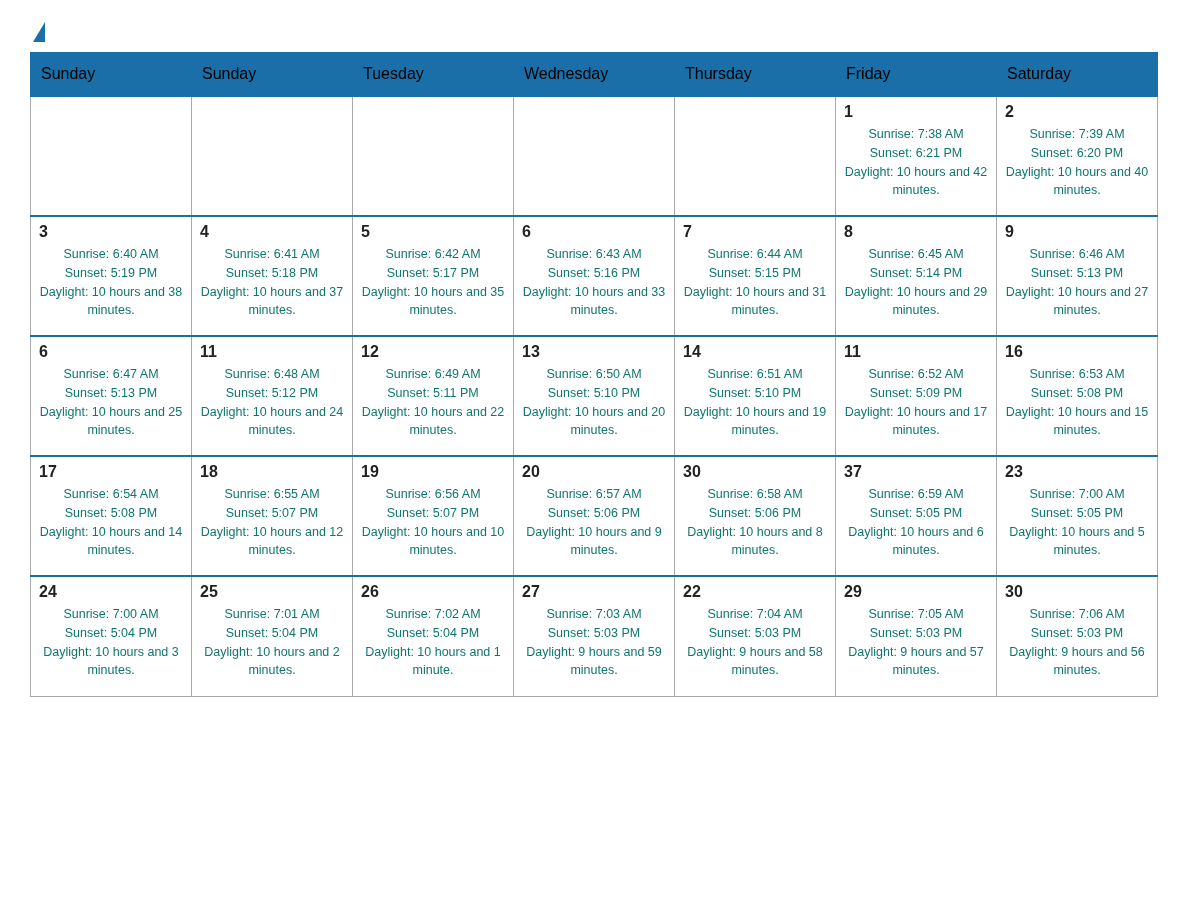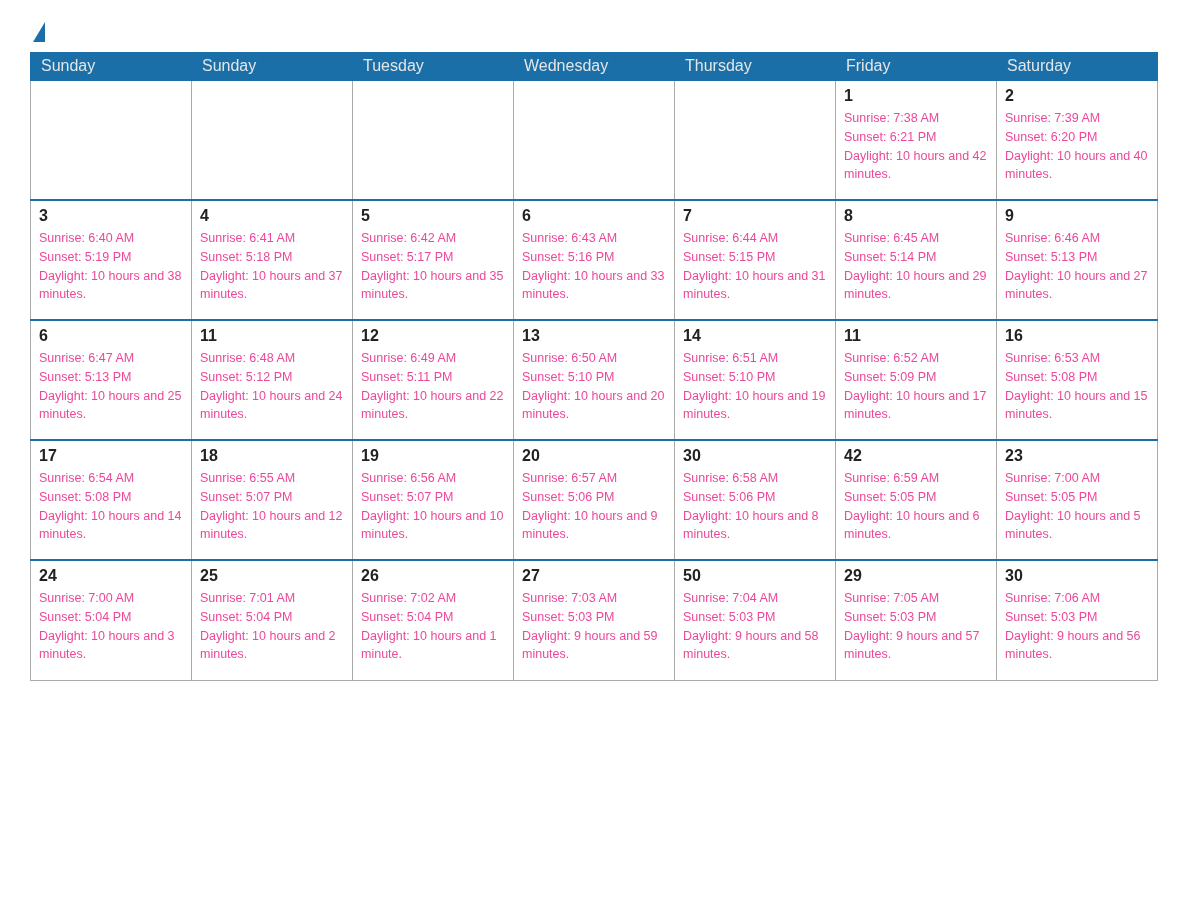--- a/index.html
+++ b/index.html
@@ -58,24 +58,24 @@
       color: #444;
       margin-top: 4px;
     }
     .calendar {
       width: 100%;
       border-collapse: collapse;
       margin-top: 8px;
     }
     .calendar th {
       background-color: #1a6fa8;
-      color: #e5e5e5;
+      color: #000000;
       font-size: 16px;
       font-weight: normal;
-      padding: 4px 10px;
+      padding: 12px 10px;
       text-align: left;
       border: 1px solid #1a6fa8;
     }
     .calendar td {
       vertical-align: top;
       border: 1px solid #aaa;
       padding: 6px 8px;
       width: 14.28%;
       min-height: 110px;
       height: 120px;
@@ -85,22 +85,23 @@
     }
     .day-number {
       font-size: 16px;
       font-weight: bold;
       color: #222;
       display: block;
       margin-bottom: 4px;
     }
     .day-info {
       font-size: 12.5px;
-      color: #ec4899;
+      color: #0f766e;
       line-height: 1.5;
+      text-align: center;
     }
     .empty-cell {
       background: #f9f9f9;
     }
     .week-row td {
       border-top: 2px solid #1a6fa8;
     }
   </style>
 </head>
 <body>
@@ -222,21 +223,21 @@
         </td>
         <td>
           <span class="day-number">20</span>
           <div class="day-info">Sunrise: 6:57 AM<br>Sunset: 5:06 PM<br>Daylight: 10 hours and 9 minutes.</div>
         </td>
         <td>
           <span class="day-number">30</span>
           <div class="day-info">Sunrise: 6:58 AM<br>Sunset: 5:06 PM<br>Daylight: 10 hours and 8 minutes.</div>
         </td>
         <td>
-          <span class="day-number">42</span>
+          <span class="day-number">37</span>
           <div class="day-info">Sunrise: 6:59 AM<br>Sunset: 5:05 PM<br>Daylight: 10 hours and 6 minutes.</div>
         </td>
         <td>
           <span class="day-number">23</span>
           <div class="day-info">Sunrise: 7:00 AM<br>Sunset: 5:05 PM<br>Daylight: 10 hours and 5 minutes.</div>
         </td>
       </tr>
       <tr class="week-row">
         <td>
           <span class="day-number">24</span>
@@ -248,21 +249,21 @@
         </td>
         <td>
           <span class="day-number">26</span>
           <div class="day-info">Sunrise: 7:02 AM<br>Sunset: 5:04 PM<br>Daylight: 10 hours and 1 minute.</div>
         </td>
         <td>
           <span class="day-number">27</span>
           <div class="day-info">Sunrise: 7:03 AM<br>Sunset: 5:03 PM<br>Daylight: 9 hours and 59 minutes.</div>
         </td>
         <td>
-          <span class="day-number">50</span>
+          <span class="day-number">22</span>
           <div class="day-info">Sunrise: 7:04 AM<br>Sunset: 5:03 PM<br>Daylight: 9 hours and 58 minutes.</div>
         </td>
         <td>
           <span class="day-number">29</span>
           <div class="day-info">Sunrise: 7:05 AM<br>Sunset: 5:03 PM<br>Daylight: 9 hours and 57 minutes.</div>
         </td>
         <td>
           <span class="day-number">30</span>
           <div class="day-info">Sunrise: 7:06 AM<br>Sunset: 5:03 PM<br>Daylight: 9 hours and 56 minutes.</div>
         </td>

